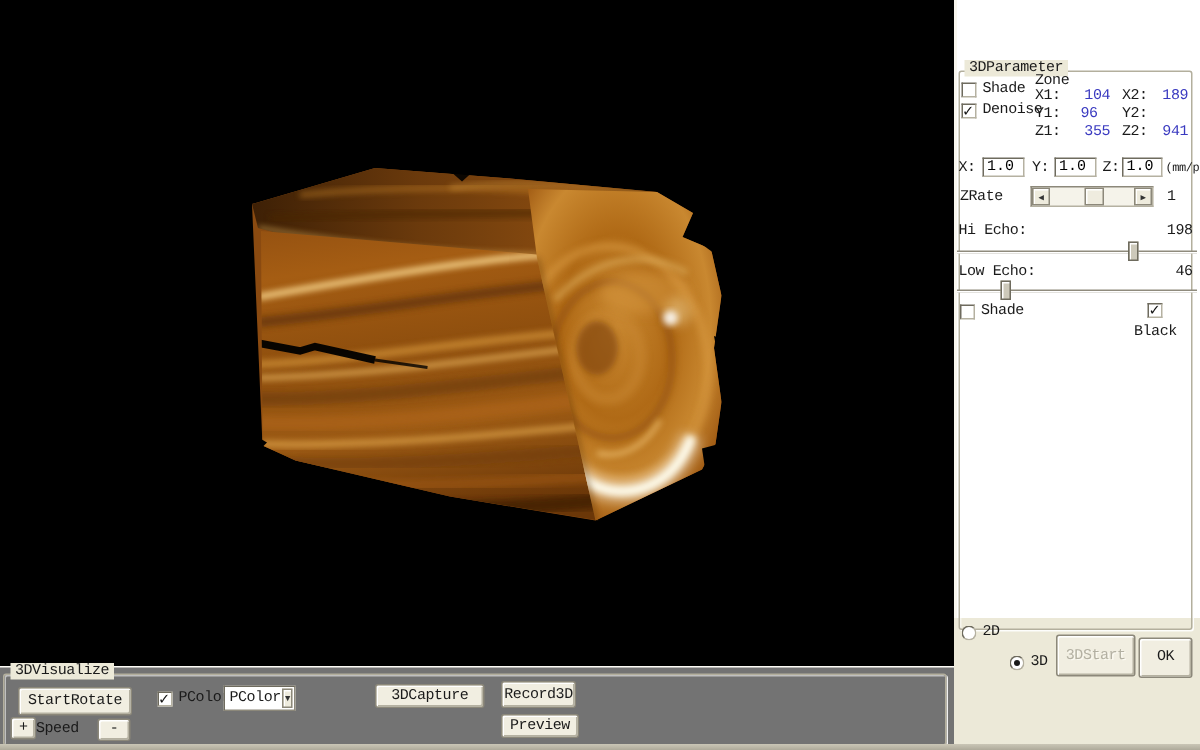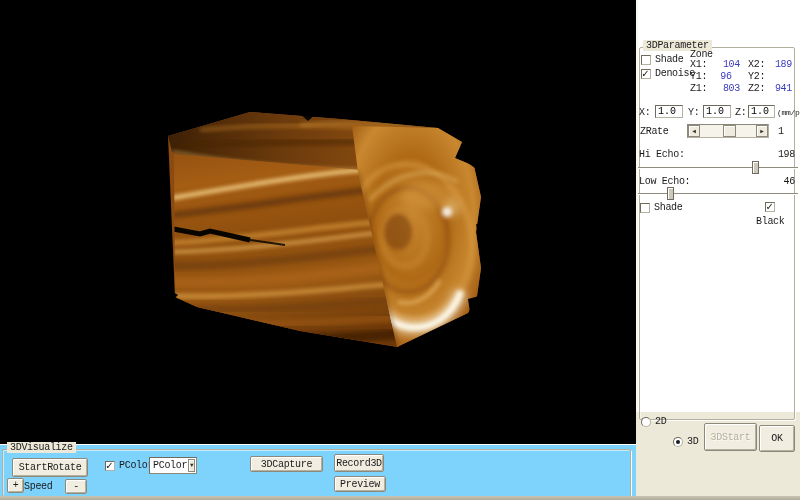--- a/index.html
+++ b/index.html
@@ -14,21 +14,21 @@
   
   .viewport { position:absolute; left:0; top:0; width:636px; height:444px; background:#000; }
 
   
   .right-panel {
     position:absolute; left:636px; top:0; width:164px; height:412px;
     background:#ffffff; box-shadow: inset 2px 0 0 #f8f6ee;
   }
   .bottom-panel {
     position:absolute; left:0; top:444px; width:636px; height:56px;
-    background:#7dd3fc; border-top:1px solid #fdfcf6;
+    background:#737373; border-top:1px solid #fdfcf6;
   }
   .bottom-strip { position:absolute; left:0; top:496px; width:800px; height:4px;
     background:linear-gradient(#cac6b6,#aeaa9a); }
 
   .group {
     position:absolute; border:1px solid #b3af9d; border-radius:2px;
     box-shadow: 1px 1px 0 rgba(255,255,255,.9), inset 1px 1px 0 rgba(255,255,255,.55);
   }
   .legend { position:absolute; top:-8px; background:#ece9d8; padding:0 3px; white-space:nowrap; }
 
@@ -202,21 +202,21 @@
     <span class="lbl" style="left:54px; top:49px;">Zone</span>
     <span class="lbl" style="left:54px; top:59px;">X1:</span>
     <span class="lbl val-blue" style="left:76px; top:59px; width:28px; text-align:right;">104</span>
     <span class="lbl" style="left:112px; top:59px;">X2:</span>
     <span class="lbl val-blue" style="left:132px; top:59px; width:24px; text-align:right;">189</span>
     <span class="lbl" style="left:54px; top:71px;">Y1:</span>
     <span class="lbl val-blue" style="left:76px; top:71px; width:28px; text-align:center;">96</span>
     <span class="lbl" style="left:112px; top:71px;">Y2:</span>
     <span class="lbl val-blue" style="left:132px; top:71px; width:24px; text-align:right;margin-left:48px;">180</span>
     <span class="lbl" style="left:54px; top:83px;">Z1:</span>
-    <span class="lbl val-blue" style="left:76px; top:83px; width:28px; text-align:right;">803</span>
+    <span class="lbl val-blue" style="left:76px; top:83px; width:28px; text-align:right;">355</span>
     <span class="lbl" style="left:112px; top:83px;text-align:right;">Z2:</span>
     <span class="lbl val-blue" style="left:132px; top:83px; width:24px; text-align:right;">941</span>
 
     <span class="lbl" style="left:3px; top:107px;">X:</span>
     <input class="tin" style="left: 19px; top: 105px; width: 28px;" value="1.0">
     <span class="lbl" style="left:52px; top:107px;">Y:</span>
     <input class="tin" style="left: 67px; top: 105px; width: 28px;" value="1.0">
     <span class="lbl" style="left:99px; top:107px;">Z:</span>
     <input class="tin" style="left: 112px; top: 105px; width: 27px;" value="1.0">
     <span class="lbl unit" style="left:141px; top:108px;">(mm/p)</span>

